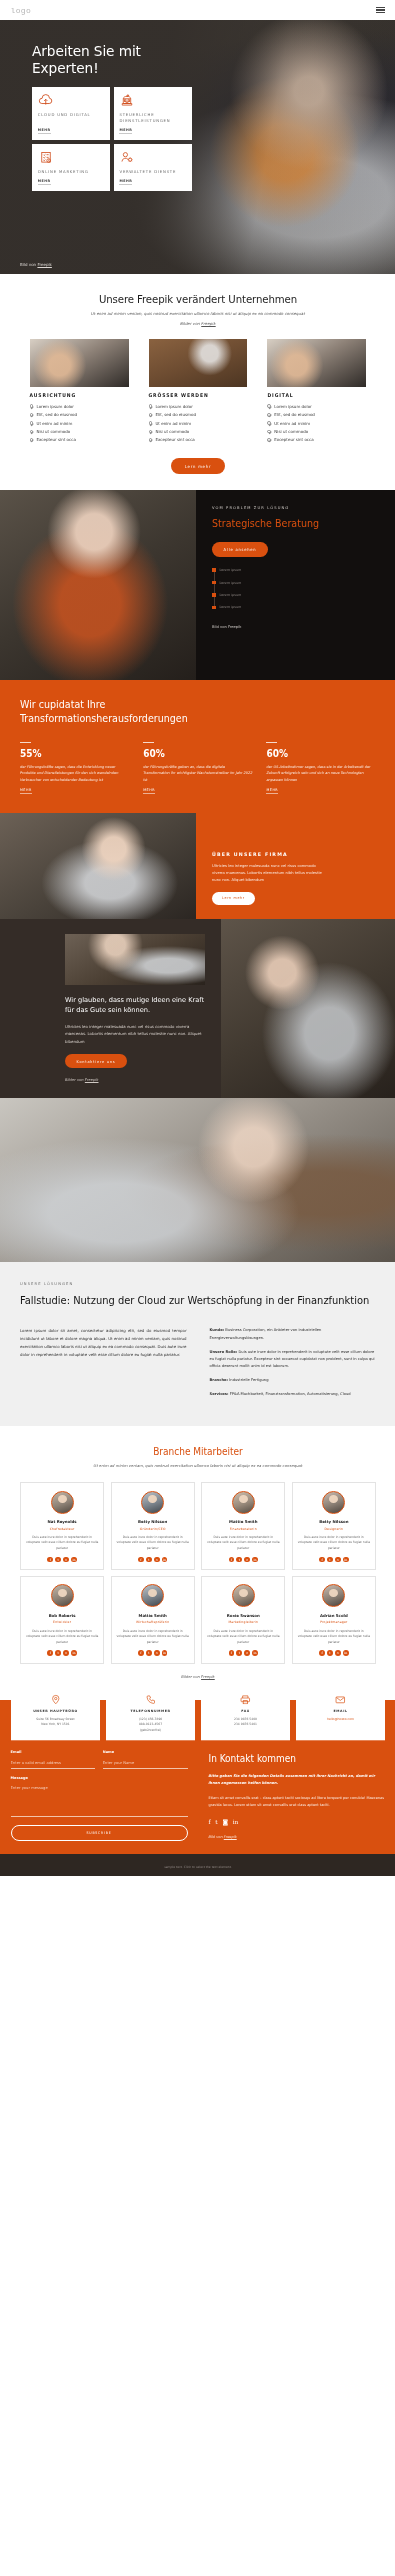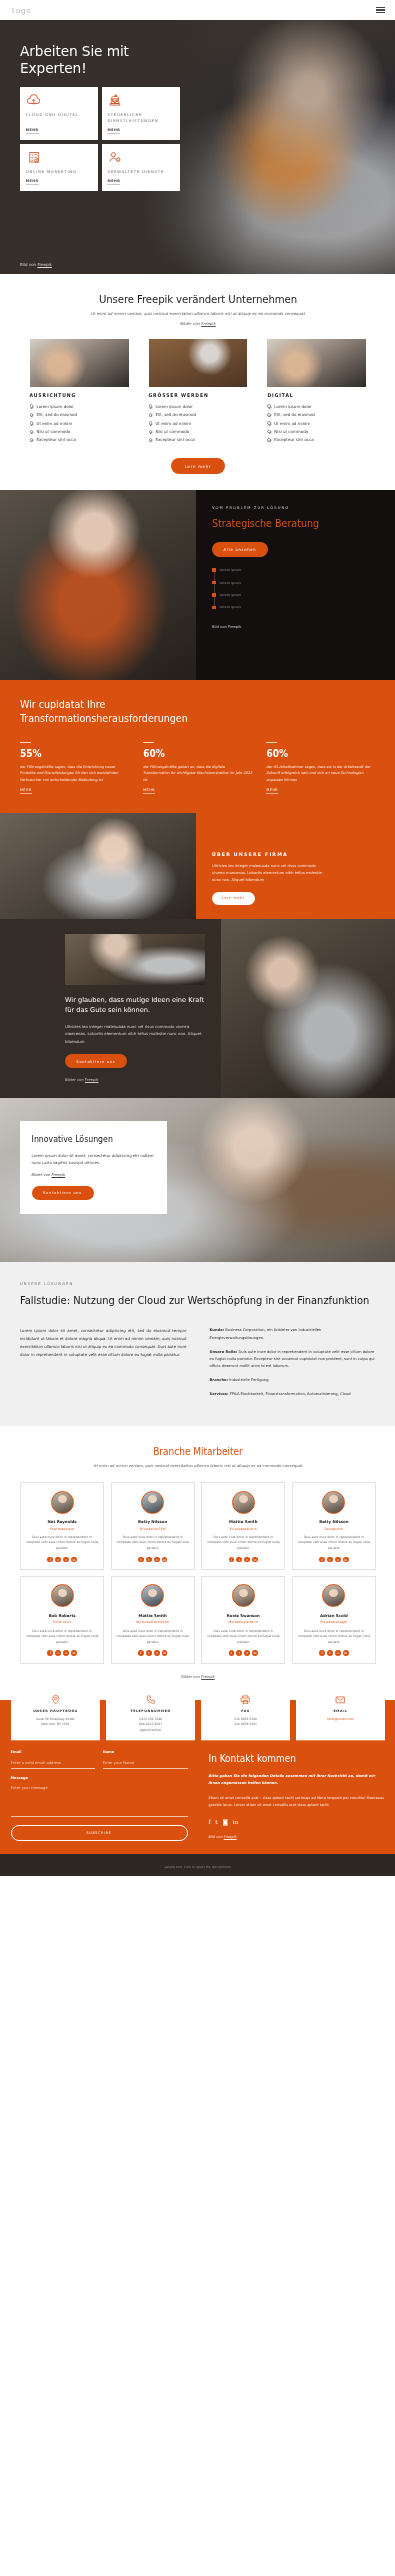--- a/index.html
+++ b/index.html
@@ -35,21 +35,21 @@
       radial-gradient(circle at 78% 28%, rgba(226,200,178,.95) 0 4%, rgba(0,0,0,0) 22%),
       radial-gradient(circle at 72% 52%, rgba(245,150,60,.85) 0 9%, rgba(0,0,0,0) 24%),
       radial-gradient(ellipse at 80% 70%, rgba(225,228,232,.75) 0 16%, rgba(0,0,0,0) 42%),
       radial-gradient(ellipse at 88% 46%, rgba(40,40,48,.9) 0 24%, rgba(0,0,0,0) 55%),
       linear-gradient(130deg, #4b443d 0%, #3b3631 45%, #2f2b27 100%);
   }
   .hero-photo::after {
     content:""; position:absolute; inset:0;
     background: linear-gradient(100deg, rgba(52,47,43,.97) 0%, rgba(52,47,43,.93) 40%, rgba(52,47,43,.25) 66%, rgba(52,47,43,.12) 100%);
   }
-  .hero-inner { position: relative; z-index: 3; padding: 23px 20px 0 20px; }
+  .hero-inner { position: relative; z-index: 3; padding: 23px 20px 0 20px; margin-left: 12px; }
   .hero-title {
     font-family: "DejaVu Sans", sans-serif;
     font-size: 13.7px; line-height: 1.22; color: #fff; font-weight: 400;
     max-width: 174px; letter-spacing: -0.1px;
   }
   .tiles { margin-top: 10.6px; display: grid; grid-template-columns: 78px 78px; gap: 3.7px; }
   .tile {
     background: #fff; padding: 6.9px 5.8px 6.3px 5.8px; min-height: 45px;
     display: flex; flex-direction: column;
   }
@@ -569,28 +569,20 @@
       <button class="btn believe-btn">Kontaktiere uns</button>
       <div class="believe-credit">
         <span>Bilder von </span><span class="u">Freepik</span>
       </div>
     </div>
     <div class="believe-right"></div>
   </div>
 
   <div class="innov">
     <div class="innov-bg"></div>
-    <div class="innov-card">
-      <h2>Innovative Lösungen</h2>
-      <p>Lorem ipsum dolor sit amet, consectetur adipiscing elit nullam nunc justo sagittis suscipit ultrices.</p>
-      <div class="innov-credit">
-        <span>Bilder von </span><span class="u">Freepik</span>
-      </div>
-      <button class="btn innov-btn">Kontaktiere uns</button>
-    </div>
   </div>
 
   <div class="case">
     <div class="case-eyebrow">UNSERE LÖSUNGEN</div>
     <h2>Fallstudie: Nutzung der Cloud zur Wertschöpfung in der Finanzfunktion</h2>
     <div class="case-cols">
       <div class="case-l">Lorem ipsum dolor sit amet, consectetur adipiscing elit, sed do eiusmod tempor incididunt ut labore et dolore magna aliqua. Ut enim ad minim veniam, quis nostrud exercitation ullamco laboris nisi ut aliquip ex ea commodo consequat. Duis aute irure dolor in reprehenderit in voluptate velit esse cillum dolore eu fugiat nulla pariatur.</div>
       <div class="case-r">
         <p><b>Kunde:</b><span> Business Corporation, ein Anbieter von industriellen Energieverwaltungslösungen.</span></p>
         <p><b>Unsere Rolle:</b><span> Duis aute irure dolor in reprehenderit in voluptate velit esse cillum dolore eu fugiat nulla pariatur. Excepteur sint occaecat cupidatat non proident, sunt in culpa qui officia deserunt mollit anim id est laborum.</span></p>

